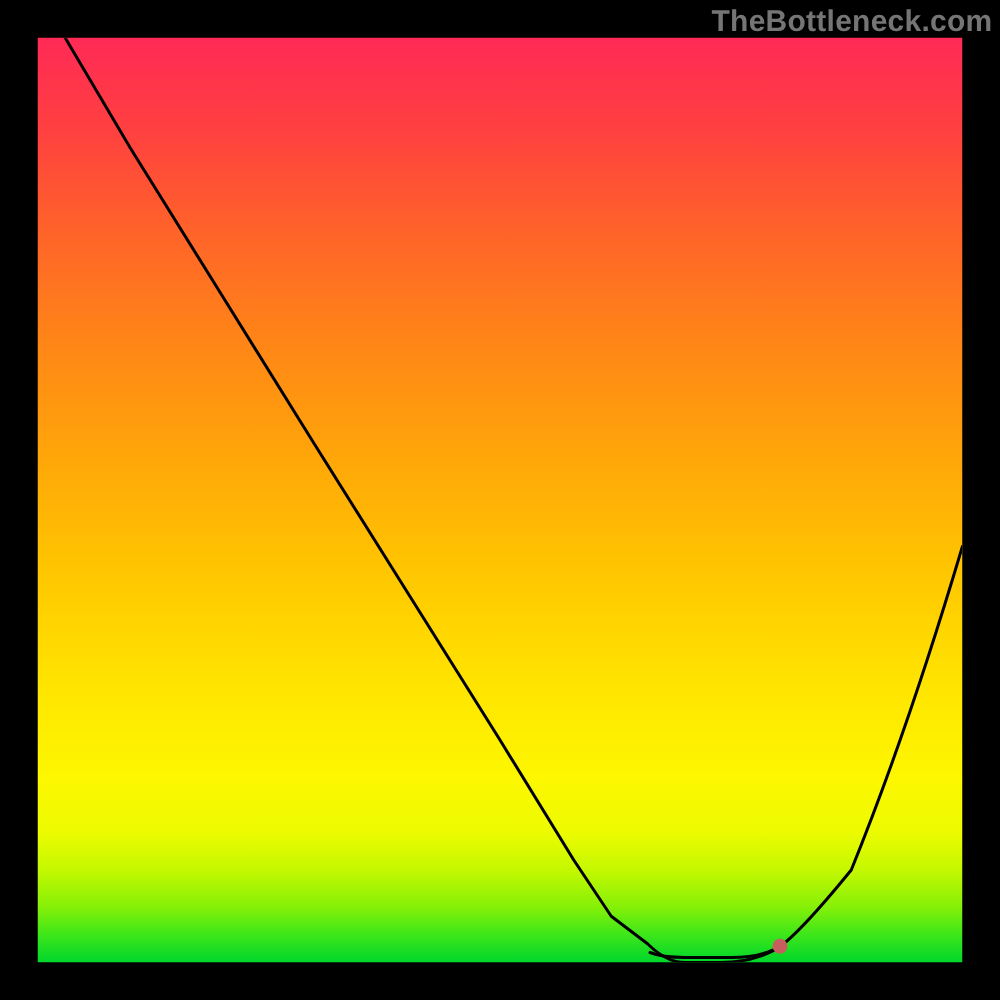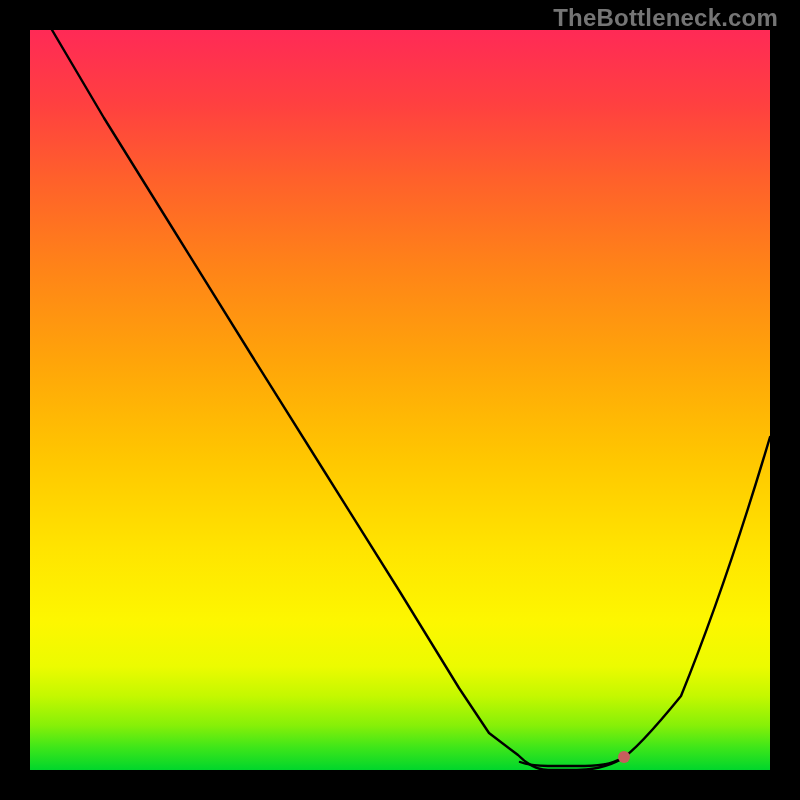--- a/index.html
+++ b/index.html
@@ -6,21 +6,21 @@
   html, body { width: 800px; height: 800px; overflow: hidden; background: #000; }
   .chart-container {
     position: relative;
     width: 800px;
     height: 800px;
     background: #000;
   }
   .attribution {
     position: absolute;
     top: 4px;
-    right: 22px;
+    right: 6px;
     font-family: Arial, Helvetica, sans-serif;
     font-size: 24px;
     font-weight: bold;
     color: #757575;
     letter-spacing: 0.2px;
   }
   .plot-area {
     position: absolute;
     left: 30px;
     top: 30px;

